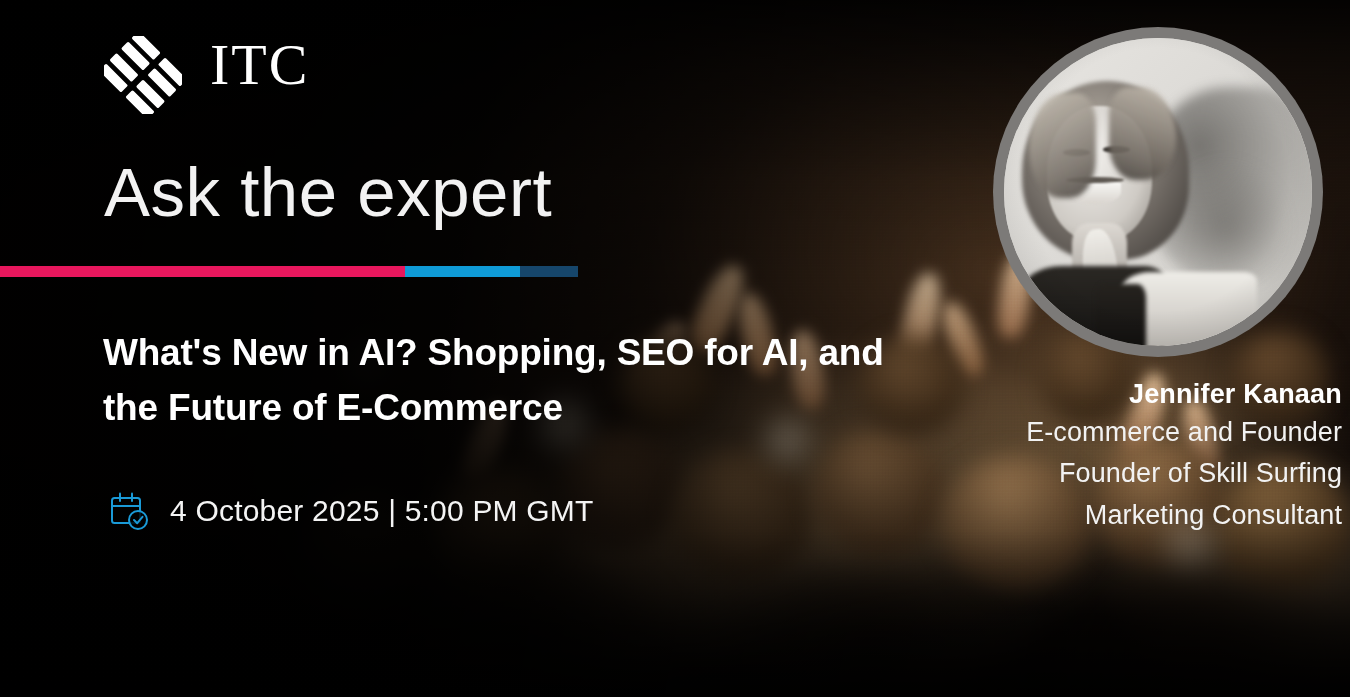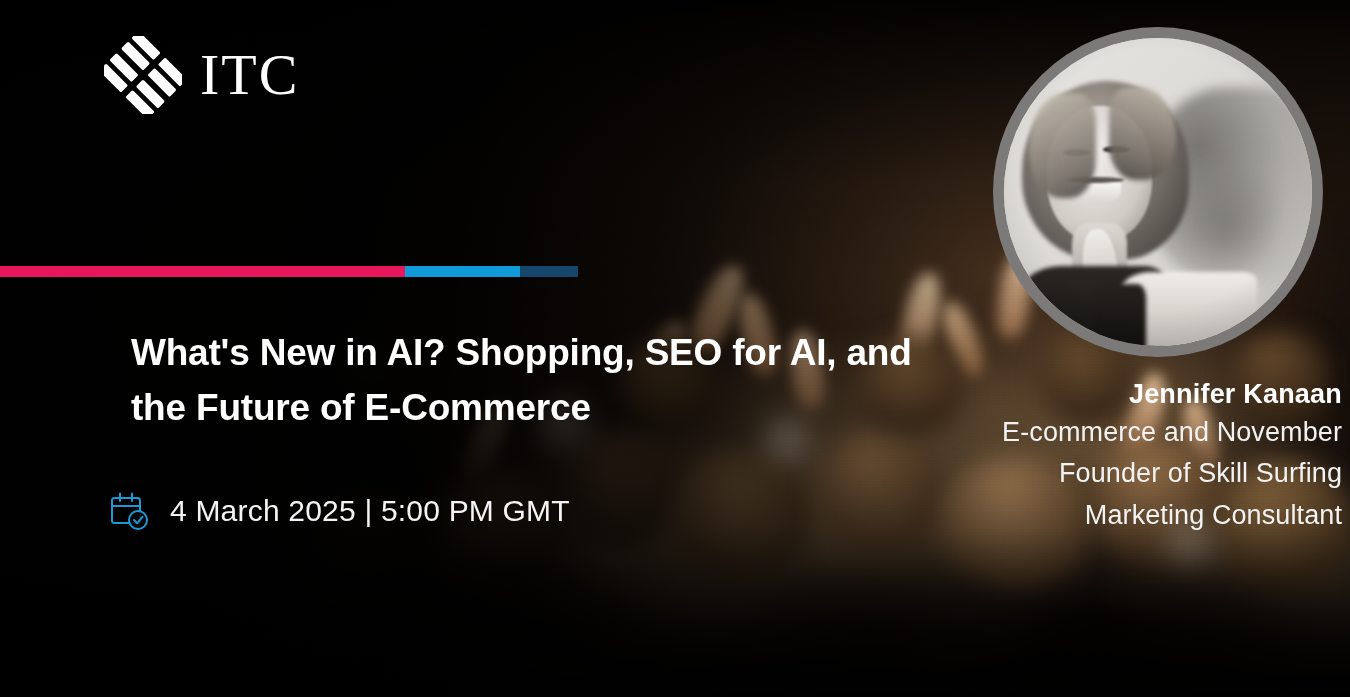--- a/index.html
+++ b/index.html
@@ -48,21 +48,21 @@
     background:linear-gradient(to top, rgba(0,0,0,.97) 0%, rgba(0,0,0,.78) 10%,
       rgba(0,0,0,.30) 24%, rgba(0,0,0,0) 44%);
   }
   .veil-top {
     position:absolute; inset:0;
     background:linear-gradient(to bottom, rgba(0,0,0,.90) 0%, rgba(0,0,0,.55) 10%,
       rgba(0,0,0,.10) 26%, rgba(0,0,0,0) 40%);
   }
 
   
-  #logo { position:absolute; left:104px; top:36px; display:flex; align-items:center; gap:18px; }
+  #logo { position:absolute; left:104px; top:36px; display:flex; gap:28px; }
   .logo-mark { width:78px; height:78px; display:block; }
   .logo-text {
     font-family:"Liberation Serif", serif; font-size:58px; letter-spacing:2px;
     color:#fff; line-height:1; white-space:nowrap;
   }
 
   
   #eyebrow {
     position:absolute; left:104px; top:157px;
     font-size:69px; font-weight:300; letter-spacing:.5px; line-height:1.05;
@@ -73,21 +73,21 @@
   
   #rule { position:absolute; left:0; top:266px; height:11px; display:flex; }
   #rule span { display:block; height:100%; }
 
   
   #headline {
     position:absolute; left:103px; top:326px; width:880px;
     font-size:37px; font-weight:bold; line-height:1.48; letter-spacing:-.2px;
     color:#fff;
   }
-  #headline .ln { display:block; white-space:nowrap;margin-left:28px; }
+  #headline .ln { display:block; white-space:nowrap; }
 
   
   #meta { position:absolute; left:106px; top:480px; }
   .meta-row { display:flex; align-items:center; height:62px; gap:18px; }
   .meta-ico { width:46px; height:46px; flex:0 0 46px; display:flex; align-items:center; justify-content:center; }
   .meta-txt { font-size:30px; font-weight:300; color:#f4f4f4; white-space:nowrap; letter-spacing:.2px; }
 
   
   #portrait {
     position:absolute; left:993px; top:27px; width:330px; height:330px;
@@ -164,20 +164,21 @@
           <rect x="6" y="54" width="40" height="13" rx="2"></rect>
           <rect x="6" y="73" width="40" height="13" rx="2"></rect>
           <rect x="54" y="54" width="40" height="13" rx="2"></rect>
           <rect x="54" y="73" width="40" height="13" rx="2"></rect>
         </g>
       </g>
     </svg>
     <span class="logo-text">ITC</span>
   </div>
 
+  <div id="eyebrow">Ask the expert</div>
 
   <div id="rule">
     <span style="background: rgb(232, 23, 93); width: 405px;"></span>
     <span style="background: rgb(15, 155, 215); width: 115px;"></span>
     <span style="background: rgb(22, 70, 107); width: 58px;"></span>
   </div>
 
   <h1 id="headline">
     <span class="ln">What's New in AI? Shopping, SEO for AI, and</span>
     <span class="ln">the Future of E-Commerce</span>
@@ -188,21 +189,21 @@
       <span class="meta-ico">
         <svg viewBox="0 0 44 44" width="44" height="44" fill="none" stroke="#1a9ad7" stroke-width="2" stroke-linecap="round" stroke-linejoin="round">
           <rect x="5" y="9" width="28" height="25" rx="2.5"></rect>
           <line x1="5" y1="17" x2="33" y2="17"></line>
           <line x1="13" y1="4.5" x2="13" y2="12"></line>
           <line x1="25" y1="4.5" x2="25" y2="12"></line>
           <circle cx="31" cy="31" r="9" fill="#000000" fill-opacity="0.85"></circle>
           <polyline points="27,31 30.2,34.2 35.5,27.8"></polyline>
         </svg>
       </span>
-      <span class="meta-txt">4 March 2025 | 5:00 PM GMT</span>
+      <span class="meta-txt">4 October 2025 | 5:00 PM GMT</span>
     </div>
   </div>
 
   <div id="portrait">
     <div id="portrait-inner">
 
       <div class="pw" style="inset:0;background:linear-gradient(135deg,#e8e6e2 0%,#dcdad6 45%,#cfcdc8 100%);"></div>
 
       <div class="pw" style="left:46%;top:16%;width:58%;height:64%;border-radius:46% 40% 38% 44%;background:radial-gradient(ellipse at 30% 30%,rgba(78,76,72,.72),rgba(120,118,114,.18) 72%,rgba(0,0,0,0) 85%);filter:blur(6px);"></div>
       <div class="pw" style="left:52%;top:40%;width:40%;height:42%;border-radius:50% 44% 40% 46%;background:radial-gradient(ellipse,rgba(92,90,86,.55),rgba(0,0,0,0) 72%);filter:blur(8px);"></div>
@@ -226,18 +227,18 @@
       <div class="pw" style="left:6%;top:74%;width:46%;height:30%;border-radius:28% 14% 0 0;background:linear-gradient(180deg,#2b2824,#121110);filter:blur(2px);"></div>
       <div class="pw" style="left:38%;top:76%;width:44%;height:28%;border-radius:22% 10% 0 0;background:linear-gradient(180deg,#efedE8,#bdb9b3);filter:blur(2px);"></div>
       <div class="pw" style="left:30%;top:80%;width:16%;height:24%;border-radius:18%;background:linear-gradient(180deg,#26231f,#0e0d0c);filter:blur(2px);"></div>
 
       <div class="pw" style="inset:0;background:radial-gradient(circle at 50% 46%,rgba(0,0,0,0) 58%,rgba(0,0,0,.22) 100%);"></div>
     </div>
   </div>
 
   <div id="speaker">
     <div id="speaker-name">Jennifer Kanaan</div>
-    <div class="speaker-role">E-commerce and November</div>
+    <div class="speaker-role">E-commerce and Founder</div>
     <div class="speaker-role">Founder of Skill Surfing</div>
     <div class="speaker-role">Marketing Consultant</div>
   </div>
 
 </div>
 
 </body></html>

